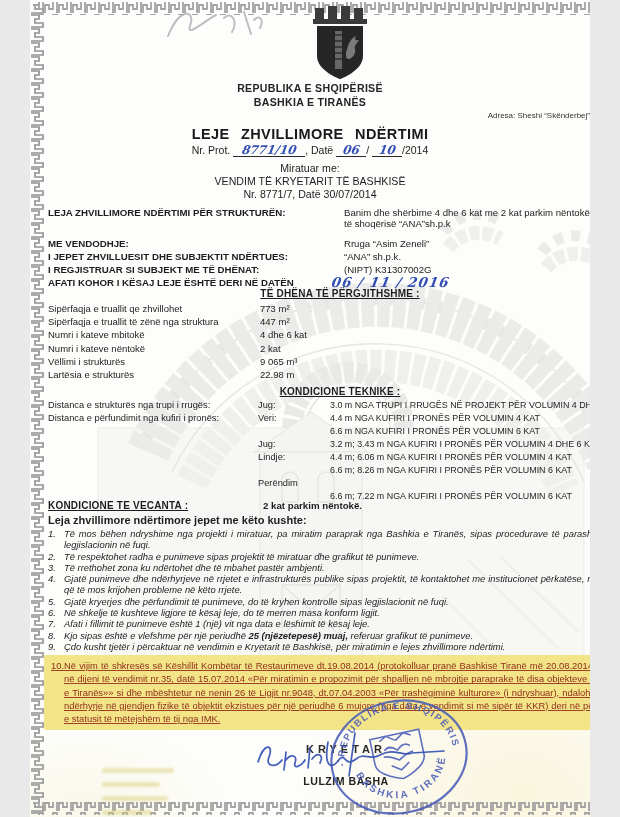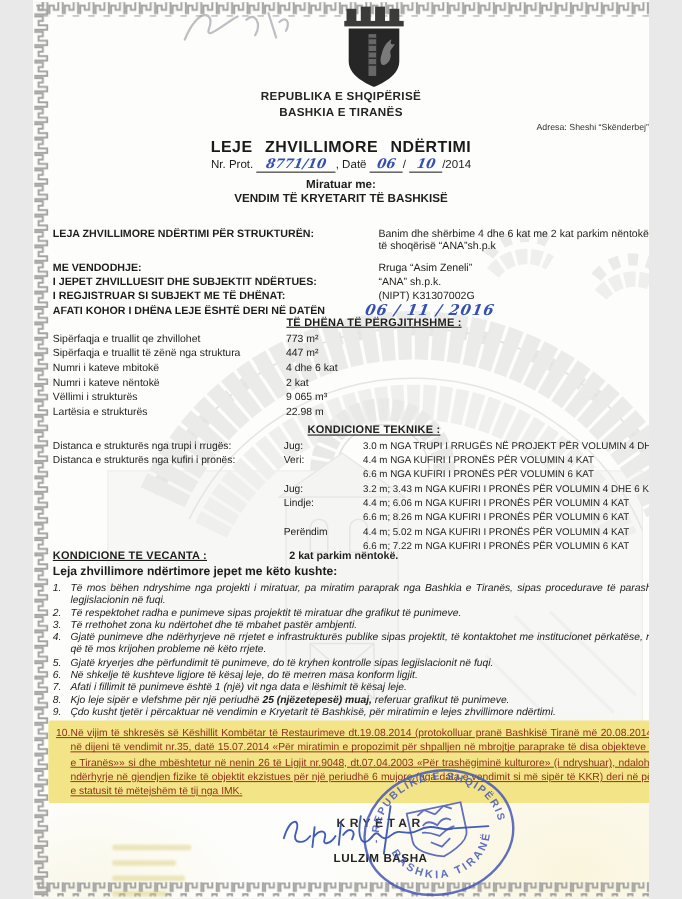--- a/index.html
+++ b/index.html
@@ -13,21 +13,21 @@
   }
   .abs{position:absolute;}
   .ctr{left:0;right:0;text-align:center;}
   .b{font-weight:bold;}
   .org{font-size:10.6px;font-weight:bold;letter-spacing:.3px;color:#242424;}
   .addr{font-size:8px;color:#333;}
   .title{font-size:14.5px;font-weight:bold;letter-spacing:.4px;word-spacing:7px;color:#1a1a1a;}
   .prot{font-size:10.5px;}
   .hand{font-family:"DejaVu Serif",serif;font-style:italic;font-weight:bold;color:#3350b2;display:inline-block;transform:skewX(-10deg);}
   .slot{display:inline-block;border-bottom:1.2px solid #2a2a2a;text-align:center;line-height:11px;}
-  .mir{font-size:10.6px;font-weight:bold;}
+  .mir{font-size:10.6px;font-weight:normal;}
   .fields{left:18px;top:207px;width:584px;font-size:9.7px;}
   .frow{position:absolute;left:0;width:584px;}
   .flabel{position:absolute;left:0;top:0;font-weight:bold;white-space:nowrap;}
   .fval{position:absolute;left:296px;top:0;width:290px;font-size:9.6px;}
   .sechead{font-size:10px;font-weight:bold;text-decoration:underline;letter-spacing:.2px;text-align:center;}
   .grow{position:relative;height:13.2px;font-size:9.5px;}
   .gval{position:absolute;left:212px;top:0;white-space:nowrap;}
   .trow{position:relative;height:13px;font-size:9.3px;white-space:nowrap;}
   .tdir{position:absolute;left:210px;top:0;}
   .tval{position:absolute;left:282px;top:0;font-size:8.9px;}
@@ -120,66 +120,67 @@
 
   <div class="abs ctr prot" style="top:144px;z-index:2;">
     <span>Nr. Prot.</span>
     <span class="slot" style="width:72px;"><span class="hand" style="font-size:12px;">8771/10</span></span><span>, Datë</span>
     <span class="slot" style="width:30px;"><span class="hand" style="font-size:12px;">06</span></span><span>/</span>
     <span class="slot" style="width:30px;"><span class="hand" style="font-size:12px;">10</span></span><span>/2014</span>
   </div>
 
   <div class="abs ctr mir" style="top:162px;z-index:2;">Miratuar me:</div>
   <div class="abs ctr mir" style="top:175px;z-index:2;">VENDIM TË KRYETARIT TË BASHKISË</div>
+  <div class="abs ctr mir" style="top:188px;z-index:2;">Nr. 8771/7,  Datë 30/07/2014</div>
 
   <div class="abs fields" style="z-index:2;">
     <div class="frow" style="top:0;">
       <span class="flabel">LEJA ZHVILLIMORE NDËRTIMI PËR STRUKTURËN:</span>
       <span class="fval">Banim dhe shërbime 4 dhe 6 kat  me 2 kat parkim nëntokë, në pronë të shoqërisë “ANA”sh.p.k</span>
     </div>
     <div class="frow" style="top:31px;">
       <span class="flabel">ME VENDODHJE:</span>
       <span class="fval">Rruga “Asim Zeneli”</span>
     </div>
     <div class="frow" style="top:44px;">
       <span class="flabel">I JEPET ZHVILLUESIT DHE SUBJEKTIT NDËRTUES:</span>
       <span class="fval">“ANA”  sh.p.k.</span>
     </div>
     <div class="frow" style="top:57px;">
       <span class="flabel">I REGJISTRUAR SI SUBJEKT ME TË DHËNAT:</span>
       <span class="fval">(NIPT) K31307002G</span>
     </div>
     <div class="frow" style="top:70px;">
-      <span class="flabel">AFATI KOHOR I DHËNA LEJE ËSHTË DERI NË DATËN</span>
+      <span class="flabel">AFATI KOHOR I KËSAJ LEJE ËSHTË DERI NË DATËN</span>
       <span class="fval" style="left:284px;top:-3px;"><span class="hand" style="font-size:13.5px;letter-spacing:1px;">06 / 11 / 2016</span></span>
     </div>
   </div>
 
   <div class="abs" style="left:18px;top:288px;width:584px;z-index:2;">
     <div class="sechead">TË DHËNA TË PËRGJITHSHME :</div>
     <div style="margin-top:4px;">
       <div class="grow"><span>Sipërfaqja e truallit qe zhvillohet</span><span class="gval">773 m²</span></div>
       <div class="grow"><span>Sipërfaqja e truallit të zënë nga struktura</span><span class="gval">447 m²</span></div>
       <div class="grow"><span>Numri i kateve mbitokë</span><span class="gval">4 dhe 6 kat</span></div>
       <div class="grow"><span>Numri i kateve nëntokë</span><span class="gval">2 kat</span></div>
       <div class="grow"><span>Vëllimi i strukturës</span><span class="gval">9 065 m³</span></div>
       <div class="grow"><span>Lartësia e strukturës</span><span class="gval">22.98 m</span></div>
     </div>
   </div>
 
   <div class="abs" style="left:18px;top:386px;width:584px;z-index:2;">
     <div class="sechead">KONDICIONE TEKNIKE :</div>
     <div style="margin-top:3px;">
       <div class="trow"><span>Distanca e strukturës nga trupi i rrugës:</span><span class="tdir">Jug:</span><span class="tval">3.0 m NGA TRUPI I RRUGËS NË PROJEKT PËR VOLUMIN 4 DHE 6 KAT</span></div>
-      <div class="trow"><span>Distanca e strukturës nga kufiri i pronës:</span><span class="tdir">Veri:</span><span class="tval">4.4 m NGA KUFIRI I PRONËS PËR VOLUMIN 4 KAT</span></div>
+      <div class="trow"><span>Distanca e përfundimit nga kufiri i pronës:</span><span class="tdir">Veri:</span><span class="tval">4.4 m NGA KUFIRI I PRONËS PËR VOLUMIN 4 KAT</span></div>
       <div class="trow"><span></span><span class="tdir"></span><span class="tval">6.6 m NGA KUFIRI I PRONËS PËR VOLUMIN 6 KAT</span></div>
       <div class="trow"><span></span><span class="tdir">Jug:</span><span class="tval">3.2 m; 3.43 m NGA KUFIRI I PRONËS PËR VOLUMIN 4 DHE 6 KAT</span></div>
       <div class="trow"><span></span><span class="tdir">Lindje:</span><span class="tval">4.4 m; 6.06 m NGA KUFIRI I PRONËS PËR VOLUMIN 4 KAT</span></div>
       <div class="trow"><span></span><span class="tdir"></span><span class="tval">6.6 m; 8.26 m NGA KUFIRI I PRONËS PËR VOLUMIN 6 KAT</span></div>
-      <div class="trow"><span></span><span class="tdir">Perëndim</span><span class="tval">4.4 m; 5.02 m NGA KUFIRI I PRONËS PËR VOLUMIN 4 KAT</span></div>
+      <div class="trow"><span></span><span class="tdir">Perëndim</span></div>
       <div class="trow"><span></span><span class="tdir"></span><span class="tval">6.6 m; 7.22 m NGA KUFIRI I PRONËS PËR VOLUMIN 6 KAT</span></div>
     </div>
   </div>
 
   <div class="abs lower" style="z-index:2;">
     <div class="special">
       <span class="sechead">KONDICIONE TE VECANTA :</span>
       <span class="b" style="position:absolute;left:215px;top:0;">2 kat parkim nëntokë.</span>
     </div>
     <div class="intro">Leja zhvillimore ndërtimore jepet me këto kushte:</div>
@@ -207,21 +208,21 @@
       <div class="citem">
           <span class="cnum">6.</span>
           <span class="ctext">Në shkelje të kushteve ligjore të kësaj leje, do të merren masa konform ligjit.</span>
         </div>
       <div class="citem">
           <span class="cnum">7.</span>
           <span class="ctext">Afati i fillimit të punimeve është 1 (një) vit nga data e lëshimit të kësaj leje.</span>
         </div>
       <div class="citem">
           <span class="cnum">8.</span>
-          <span class="ctext"><span>Kjo leje sipër e vlefshme për një periudhë </span><span class="b">25 (njëzetepesë) muaj,</span><span> referuar grafikut të punimeve.</span></span>
+          <span class="ctext"><span>Kjo sipas është e vlefshme për një periudhë </span><span class="b">25 (njëzetepesë) muaj,</span><span> referuar grafikut të punimeve.</span></span>
         </div>
       <div class="citem">
           <span class="cnum">9.</span>
           <span class="ctext">Çdo kusht tjetër i përcaktuar në vendimin e Kryetarit të Bashkisë, për miratimin e lejes zhvillimore ndërtimi.</span>
         </div>
     </div>
     <div class="hl">
       <p>10.Në vijim të shkresës së Këshillit Kombëtar të Restaurimeve dt.19.08.2014 (protokolluar pranë Bashkisë Tiranë më 20.08.2014), «Vënie në dijeni të vendimit nr.35, datë 15.07.2014 «Për miratimin e propozimit për shpalljen në mbrojtje paraprake të disa objekteve në qytetin e Tiranës»» si dhe mbështetur në nenin 26 të Ligjit nr.9048, dt.07.04.2003 «Për trashëgiminë kulturore» (i ndryshuar), ndalohet çdo lloj ndërhyrje në gjendjen fizike të objektit ekzistues për një periudhë 6 mujore (nga data e vendimit si më sipër të KKR) deri në përcaktimin e statusit të mëtejshëm të tij nga IMK.</p>
     </div>
     <div class="sig">

